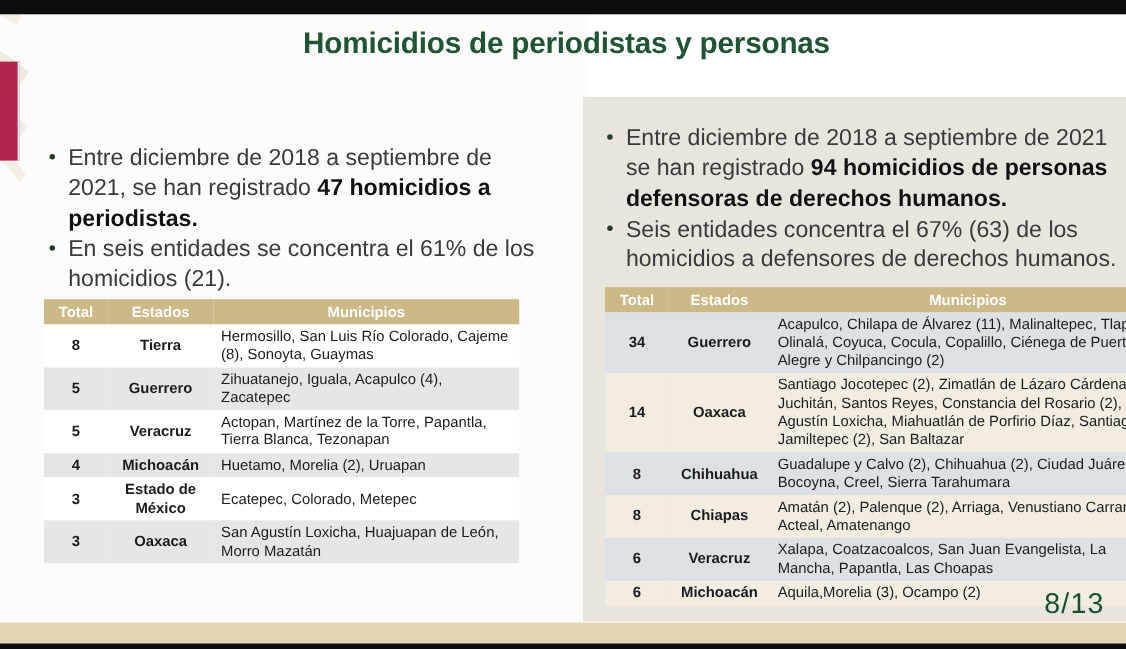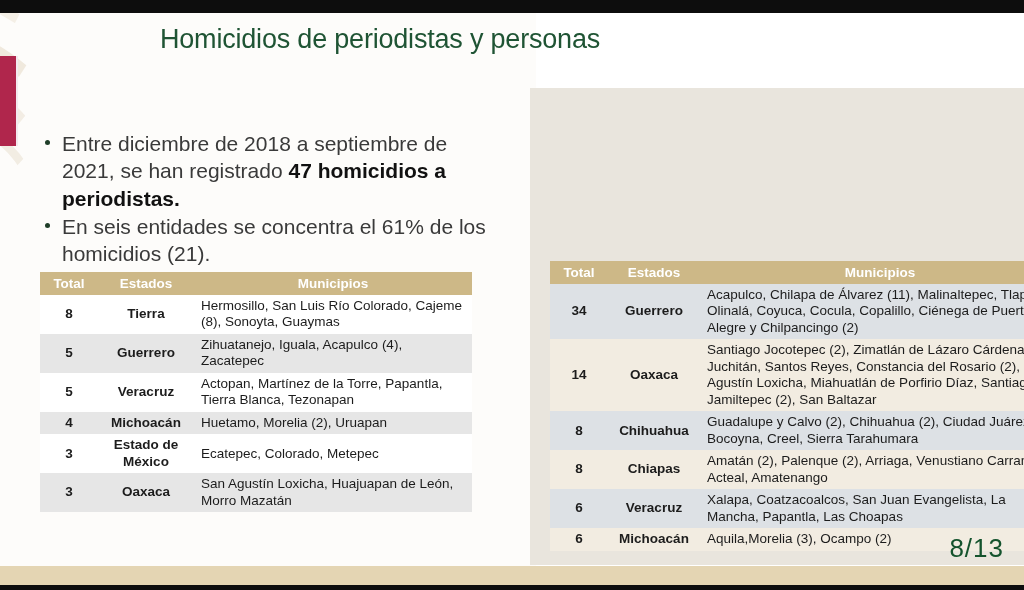--- a/index.html
+++ b/index.html
@@ -74,24 +74,24 @@
     width: 494px; height: 477px;
     background: #e9e5dd;
     z-index: 5;
   }
 
   
   .title {
     position: absolute;
     left: 160px; top: 24px;
     width: 710px;
-    text-align: left;
+    text-align: center;
     color: #1f5434;
     font-size: 27px;
-    font-weight: 400;
+    font-weight: 700;
     line-height: 1.18;
     letter-spacing: -0.2px;
     z-index: 20;
   }
 
   
   ul.bullets {
     list-style: none;
     padding: 0;
     margin: 0;
@@ -261,20 +261,22 @@
         <tr>
           <td class="c-total">3</td>
           <td class="c-estado">Oaxaca</td>
           <td class="c-muni">San Agustín Loxicha, Huajuapan de León, Morro Mazatán</td>
         </tr>
       </tbody>
     </table>
   </div>
 
   <ul class="bullets bullets-right">
+    <li><span>Entre diciembre de 2018 a septiembre de 2021 se han registrado </span><b>94 homicidios de personas defensoras de derechos humanos.</b></li>
+    <li><span>Seis entidades concentra el 67% (63) de los homicidios a defensores de derechos humanos.</span></li>
   </ul>
 
   <div class="tbl-right-wrap">
     <table class="t tbl-right">
       <colgroup>
           <col class="w1">
           <col class="w2">
           <col class="w3">
         </colgroup>
       <thead>

